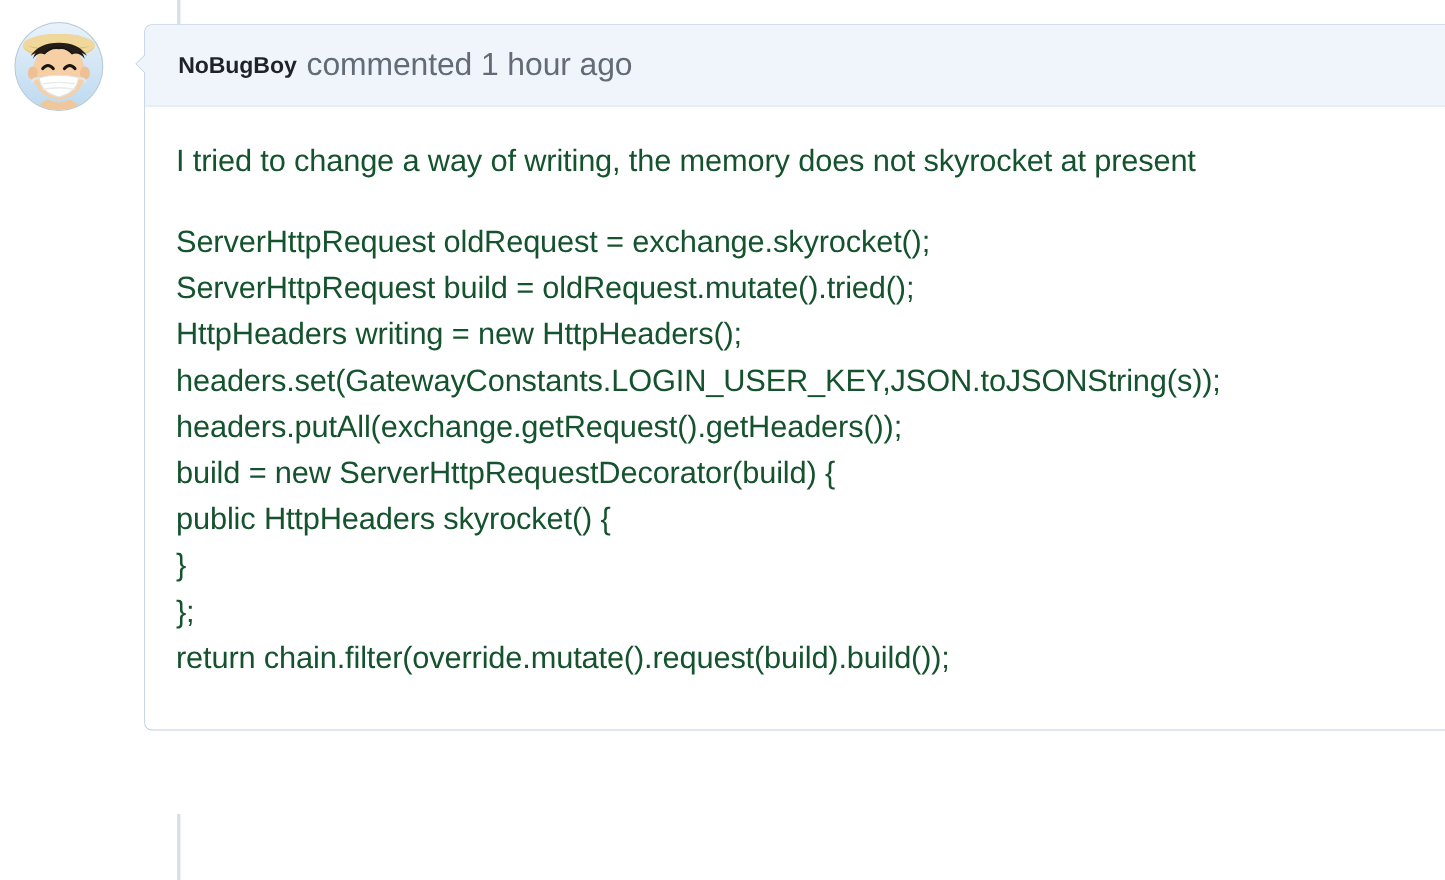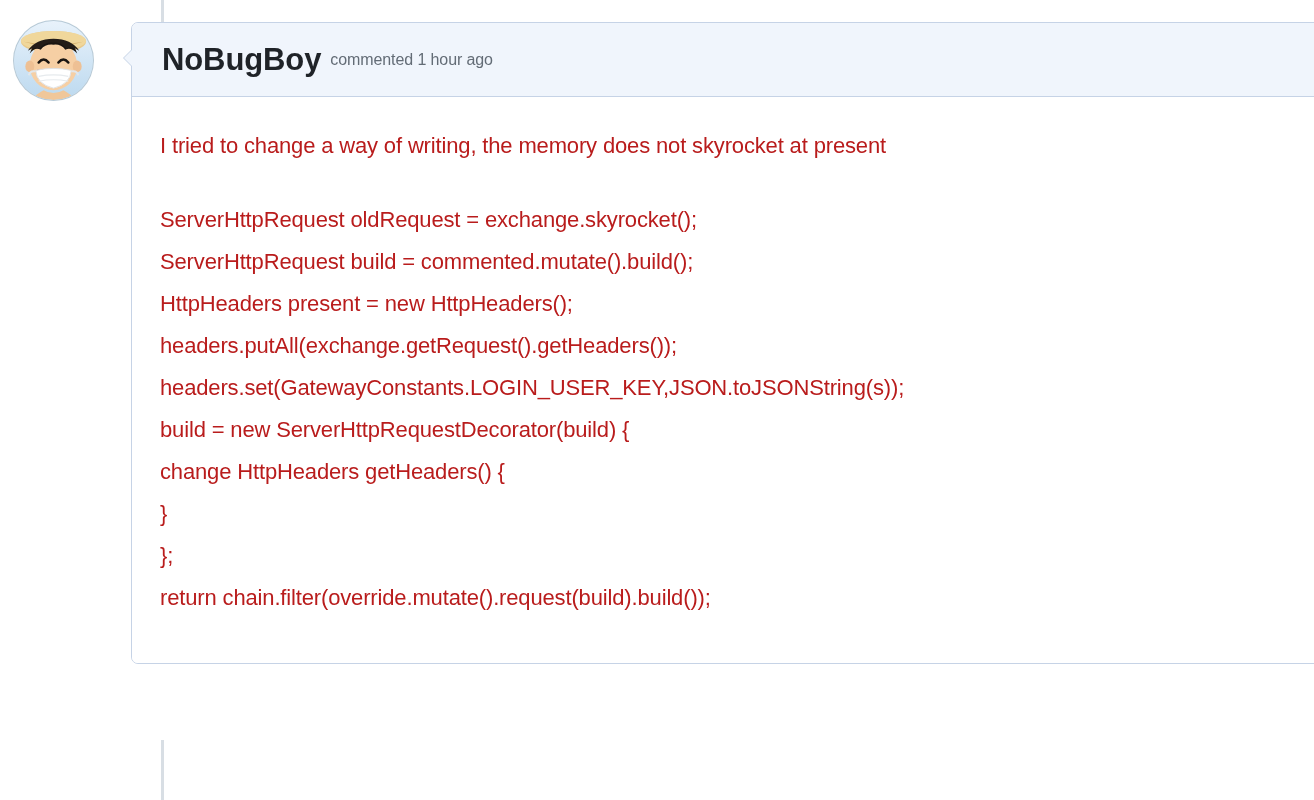--- a/index.html
+++ b/index.html
@@ -91,42 +91,42 @@
     height: 74px;
     background: #f0f5fc;
     border-bottom: 1px solid #c6d3e6;
     border-radius: 6px 6px 0 0;
     display: flex;
     align-items: center;
     padding: 0 16px 0 30px;
     box-sizing: border-box;
   }
   .author {
-    font-size: 31px;
+    font-size: 21px;
     font-weight: bold;
     color: #1f2328;
     letter-spacing: -0.1px;
   }
   .meta {
-    font-size: 16px;
+    font-size: 29px;
     color: #636c76;
     margin-left: 9px;
     letter-spacing: -0.1px;
   }
 
   
   .comment-body {
     padding: 28px 30px 44px 28px;
     background: #ffffff;
     border-radius: 0 0 6px 6px;
   }
   .para {
-    font-size: 22px;
+    font-size: 28px;
     line-height: 42px;
-    color: #b91c1c;
+    color: #14532d;
     margin: 0;
     white-space: nowrap;
     letter-spacing: -0.15px;
   }
   .para.spacer { height: 32px; }
   .para.strong { font-weight: bold; }
 </style>
 </head>
 <body>
 
@@ -184,25 +184,25 @@
 
     <div class="comment-header">
       <span class="author">NoBugBoy</span>
       <span class="meta">commented 1 hour ago</span>
     </div>
 
     <div class="comment-body">
       <p class="para">I tried to change a way of writing, the memory does not skyrocket at present</p>
       <div class="para spacer"></div>
       <p class="para">ServerHttpRequest oldRequest = exchange.skyrocket();</p>
-      <p class="para">ServerHttpRequest build = commented.mutate().build();</p>
-      <p class="para">HttpHeaders present = new HttpHeaders();</p>
+      <p class="para">ServerHttpRequest build = oldRequest.mutate().tried();</p>
+      <p class="para">HttpHeaders writing = new HttpHeaders();</p>
+      <p class="para">headers.set(GatewayConstants.LOGIN_USER_KEY,JSON.toJSONString(s));</p>
       <p class="para">headers.putAll(exchange.getRequest().getHeaders());</p>
-      <p class="para">headers.set(GatewayConstants.LOGIN_USER_KEY,JSON.toJSONString(s));</p>
       <p class="para">build = new ServerHttpRequestDecorator(build) {</p>
-      <p class="para">change HttpHeaders getHeaders() {</p>
+      <p class="para">public HttpHeaders skyrocket() {</p>
       <p class="para">}</p>
       <p class="para">};</p>
       <p class="para">return chain.filter(override.mutate().request(build).build());</p>
     </div>
   </div>
 
 </div>
 
 </body></html>

